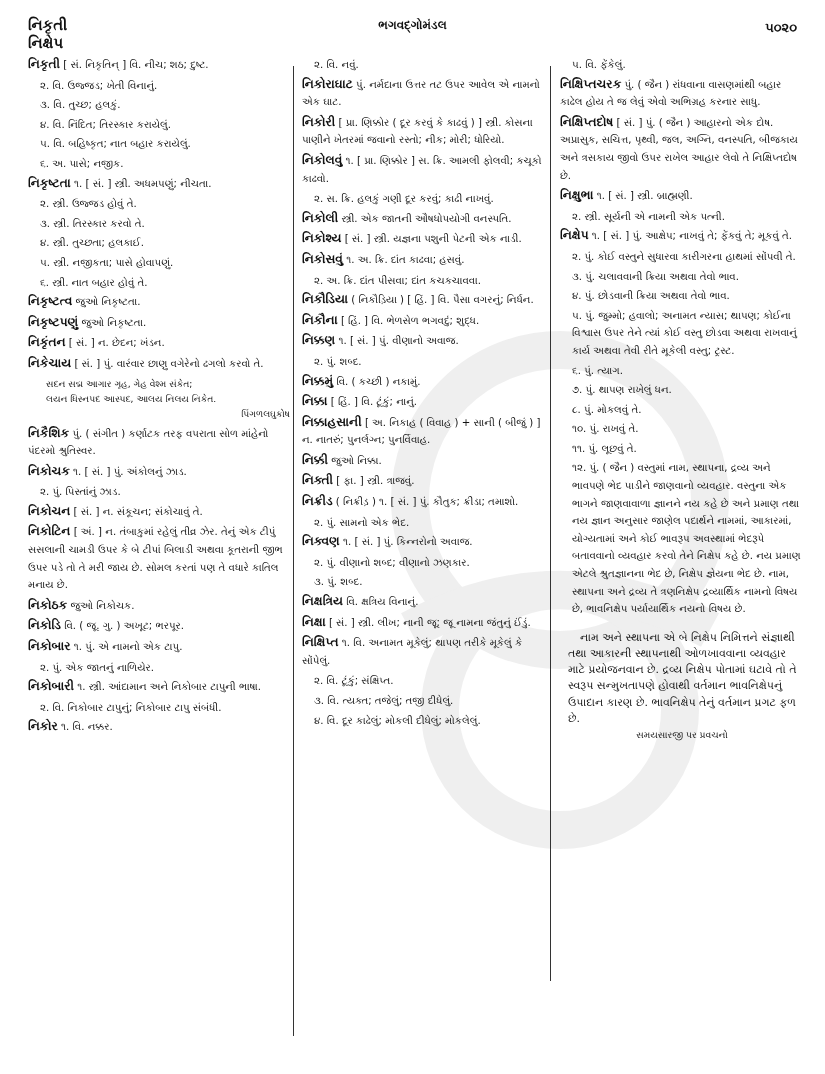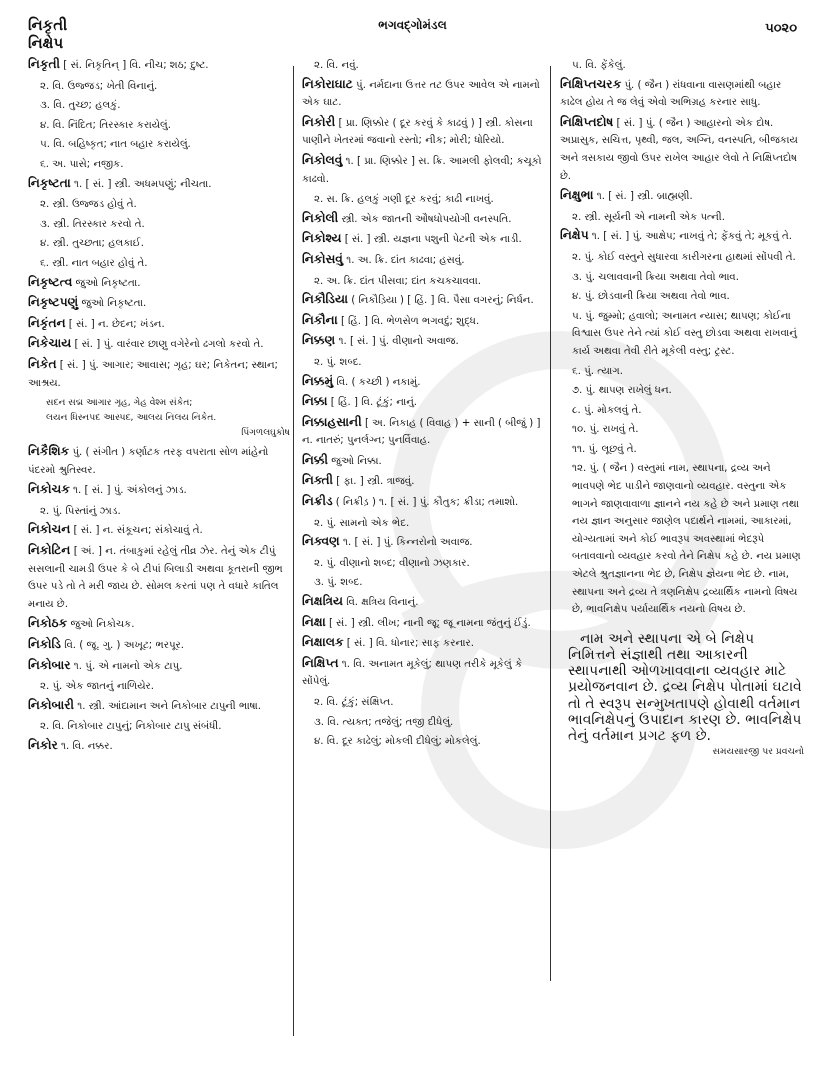--- a/index.html
+++ b/index.html
@@ -23,22 +23,22 @@
   .col3 { left:560px; width:244px; }
   .rule { position:absolute; top:66px; width:1px; background:#333; }
   .rule1 { left:293px; height:970px; }
   .rule2 { left:550px; height:915px; }
   .entry { margin:0 0 3px 0; text-indent:0; }
   .entry .hw { font-weight:bold; font-size:12.2px; }
   .entry .def { }
   .sub { padding-left:12px; margin:0 0 2px 0; }
   .quote { padding-left:18px; font-size:9.2px; line-height:15px; }
   .qsrc { text-align:right; font-size:9.2px; line-height:15px; margin-bottom:4px; }
-  .note { padding-left:8px; font-size:14px; line-height:16.2px; text-indent:12px;margin-top:12px; }
-  .nsrc { text-align:right; font-size:9.2px; line-height:15px; }
+  .note { padding-left:8px; font-size:11px; line-height:16.2px; text-indent:12px;margin-top:12px; }
+  .nsrc { text-align:center; font-size:9.2px; line-height:15px; }
 </style>
 </head>
 <body>
 
 <svg class="watermark" viewBox="0 0 460 560">
   <g fill="none" stroke="#555" stroke-width="38">
     <circle cx="230" cy="200" r="150"></circle>
     <circle cx="230" cy="410" r="120"></circle>
     <path d="M80 330 Q230 250 380 330"></path>
   </g>
@@ -65,36 +65,36 @@
       <div class="sub">૩. વિ. તુચ્છ; હલકું.</div>
       <div class="sub">૪. વિ. નિંદિત; તિરસ્કાર કરાયેલું.</div>
       <div class="sub">૫. વિ. બહિષ્કૃત; નાત બહાર કરાયેલું.</div>
       <div class="sub">૬. અ. પાસે; નજીક.</div>
     </div>
     <div class="entry-wrap">
       <div class="entry"><span class="hw">નિકૃષ્ટતા</span><span class="def"> ૧. [ સં. ] સ્ત્રી. અધમપણું; નીચતા.</span></div>
       <div class="sub">૨. સ્ત્રી. ઉજ્જડ હોવું તે.</div>
       <div class="sub">૩. સ્ત્રી. તિરસ્કાર કરવો તે.</div>
       <div class="sub">૪. સ્ત્રી. તુચ્છતા; હલકાઈ.</div>
+      <div class="sub">૫. સ્ત્રી. નજીકતા; પાસે હોવાપણું.</div>
       <div class="sub">૬. સ્ત્રી. નાત બહાર હોવું તે.</div>
     </div>
     <div class="entry-wrap">
       <div class="entry"><span class="hw">નિકૃષ્ટત્વ</span><span class="def"> જુઓ નિકૃષ્ટતા.</span></div>
     </div>
     <div class="entry-wrap">
       <div class="entry"><span class="hw">નિકૃષ્ટપણું</span><span class="def"> જુઓ નિકૃષ્ટતા.</span></div>
     </div>
     <div class="entry-wrap">
       <div class="entry"><span class="hw">નિકૃંતન</span><span class="def"> [ સં. ] ન. છેદન; ખંડન.</span></div>
     </div>
     <div class="entry-wrap">
       <div class="entry"><span class="hw">નિકેચાય</span><span class="def"> [ સં. ] પું. વારંવાર છાણુ વગેરેનો ઢગલો કરવો તે.</span></div>
     </div>
     <div class="entry-wrap">
-      <div class="entry"><span class="hw">નિકેત</span><span class="def"> [ સં. ] પું. આગાર; આવાસ; ગૃહ; ઘર; નિકેતન; સ્થાન; આશ્રય.</span></div>
       <div class="quote">સદન સદ્મ આગાર ગૃહ, ગેહ વેશ્મ સંકેત;</div>
       <div class="quote">લયન ધિસ્નપદ આસ્પદ, આલય નિલય નિકેત.</div>
       <div class="qsrc">પિંગળલઘુકોષ</div>
     </div>
     <div class="entry-wrap">
       <div class="entry"><span class="hw">નિકૈશિક</span><span class="def"> પું. ( સંગીત ) કર્ણાટક તરફ વપરાતા સોળ માંહેનો પંદરમો શ્રુતિસ્વર.</span></div>
     </div>
     <div class="entry-wrap">
       <div class="entry"><span class="hw">નિકોચક</span><span class="def"> ૧. [ સં. ] પું. અંકોલનું ઝાડ.</span></div>
       <div class="sub">૨. પું. પિસ્તાંનું ઝાડ.</div>
@@ -177,23 +177,20 @@
     <div class="entry-wrap">
       <div class="entry"><span class="hw">નિક્વણ</span><span class="def"> ૧. [ સં. ] પું. કિન્નરોનો અવાજ.</span></div>
       <div class="sub">૨. પું. વીણાનો શબ્દ; વીણાનો ઝણકાર.</div>
       <div class="sub">૩. પું. શબ્દ.</div>
     </div>
     <div class="entry-wrap">
       <div class="entry"><span class="hw">નિક્ષત્રિય</span><span class="def"> વિ. ક્ષત્રિય વિનાનું.</span></div>
     </div>
     <div class="entry-wrap">
       <div class="entry"><span class="hw">નિક્ષા</span><span class="def"> [ સં. ] સ્ત્રી. લીખ; નાની જૂ; જૂ નામના જંતુનું ઈંડું.</span></div>
-    </div>
-    <div class="entry-wrap">
-      <div class="entry"><span class="hw">નિક્ષાલક</span><span class="def"> [ સં. ] વિ. ધોનાર; સાફ કરનાર.</span></div>
     </div>
     <div class="entry-wrap">
       <div class="entry"><span class="hw">નિક્ષિપ્ત</span><span class="def"> ૧. વિ. અનામત મૂકેલું; થાપણ તરીકે મૂકેલું કે સોંપેલું.</span></div>
       <div class="sub">૨. વિ. ટૂંકું; સંક્ષિપ્ત.</div>
       <div class="sub">૩. વિ. ત્યક્ત; તજેલું; તજી દીધેલું.</div>
       <div class="sub">૪. વિ. દૂર કાઢેલું; મોકલી દીધેલું; મોકલેલું.</div>
     </div>
   </div>
 <div class="col col3">
     <div class="sub">૫. વિ. ફેંકેલું.</div>

